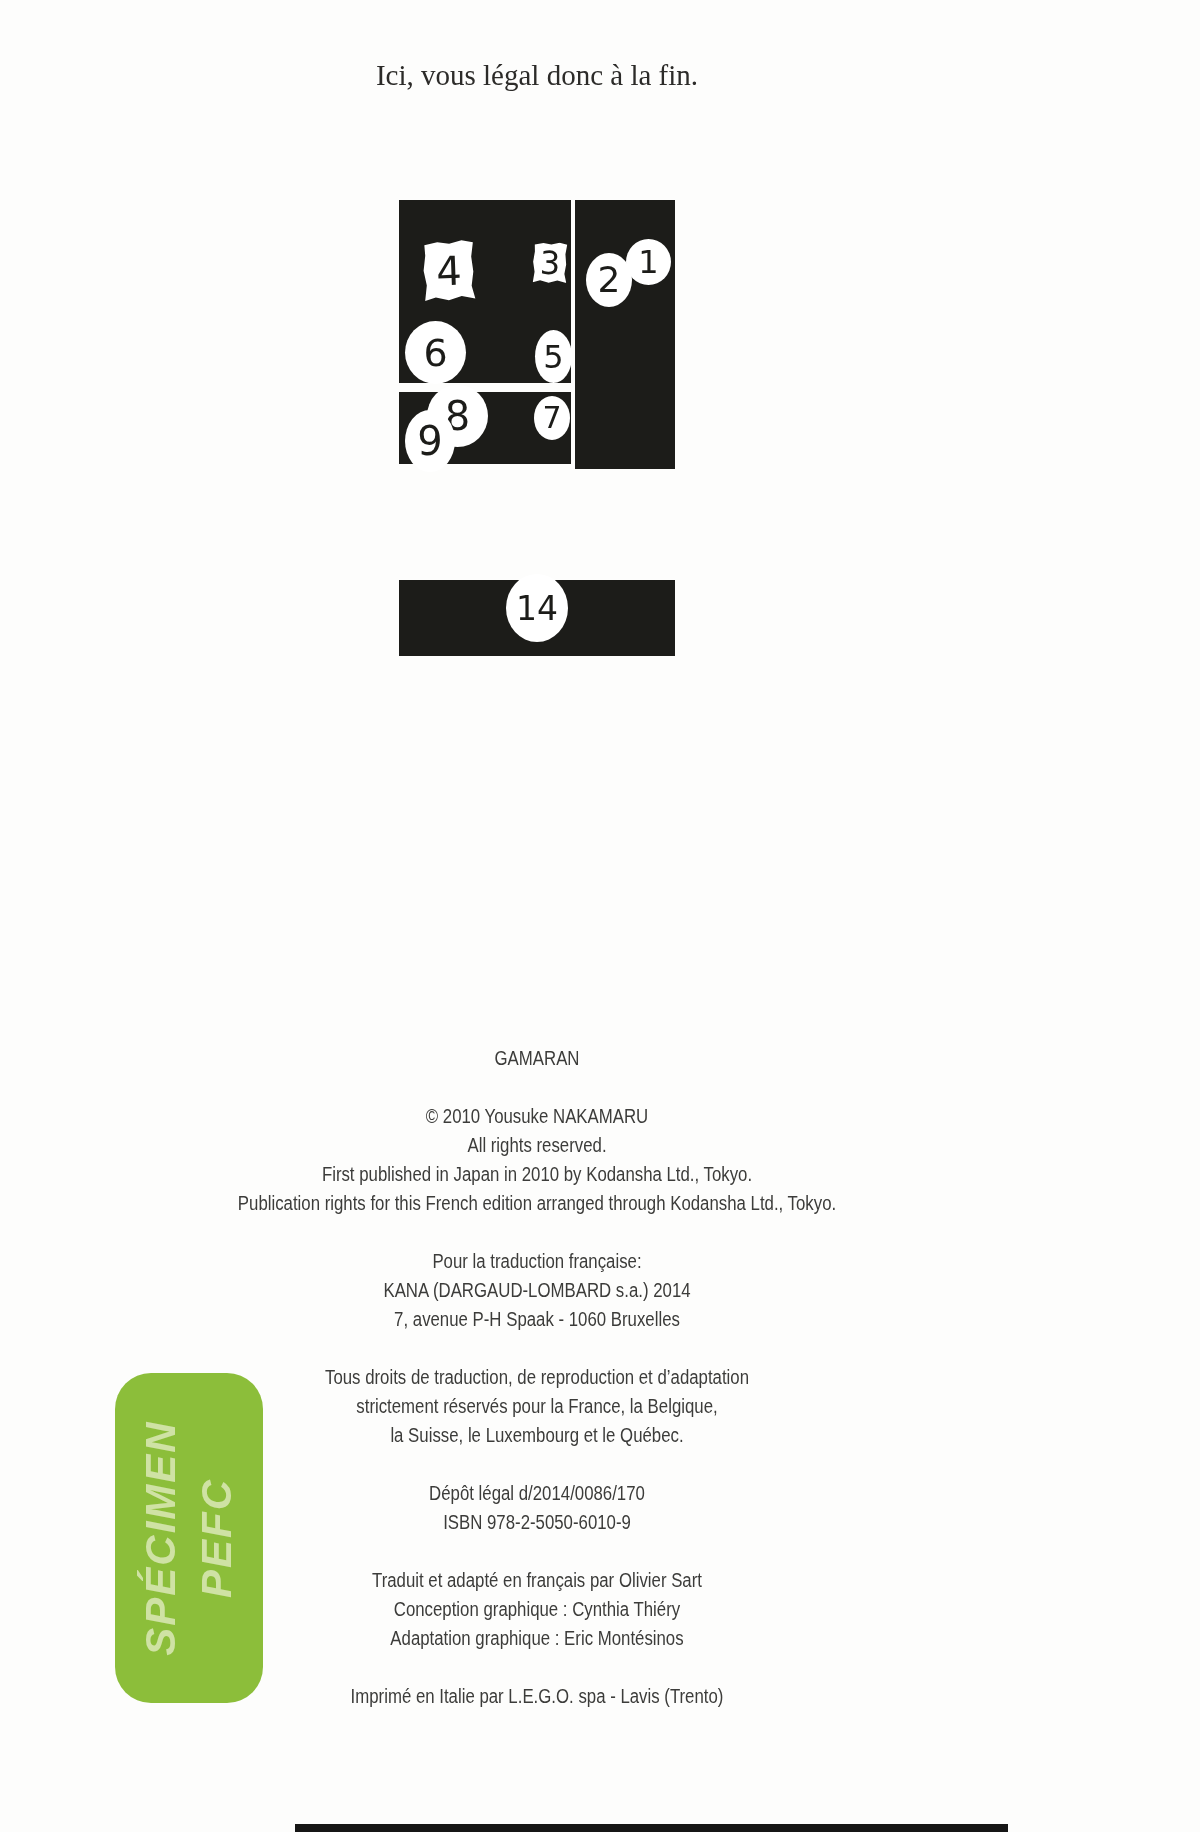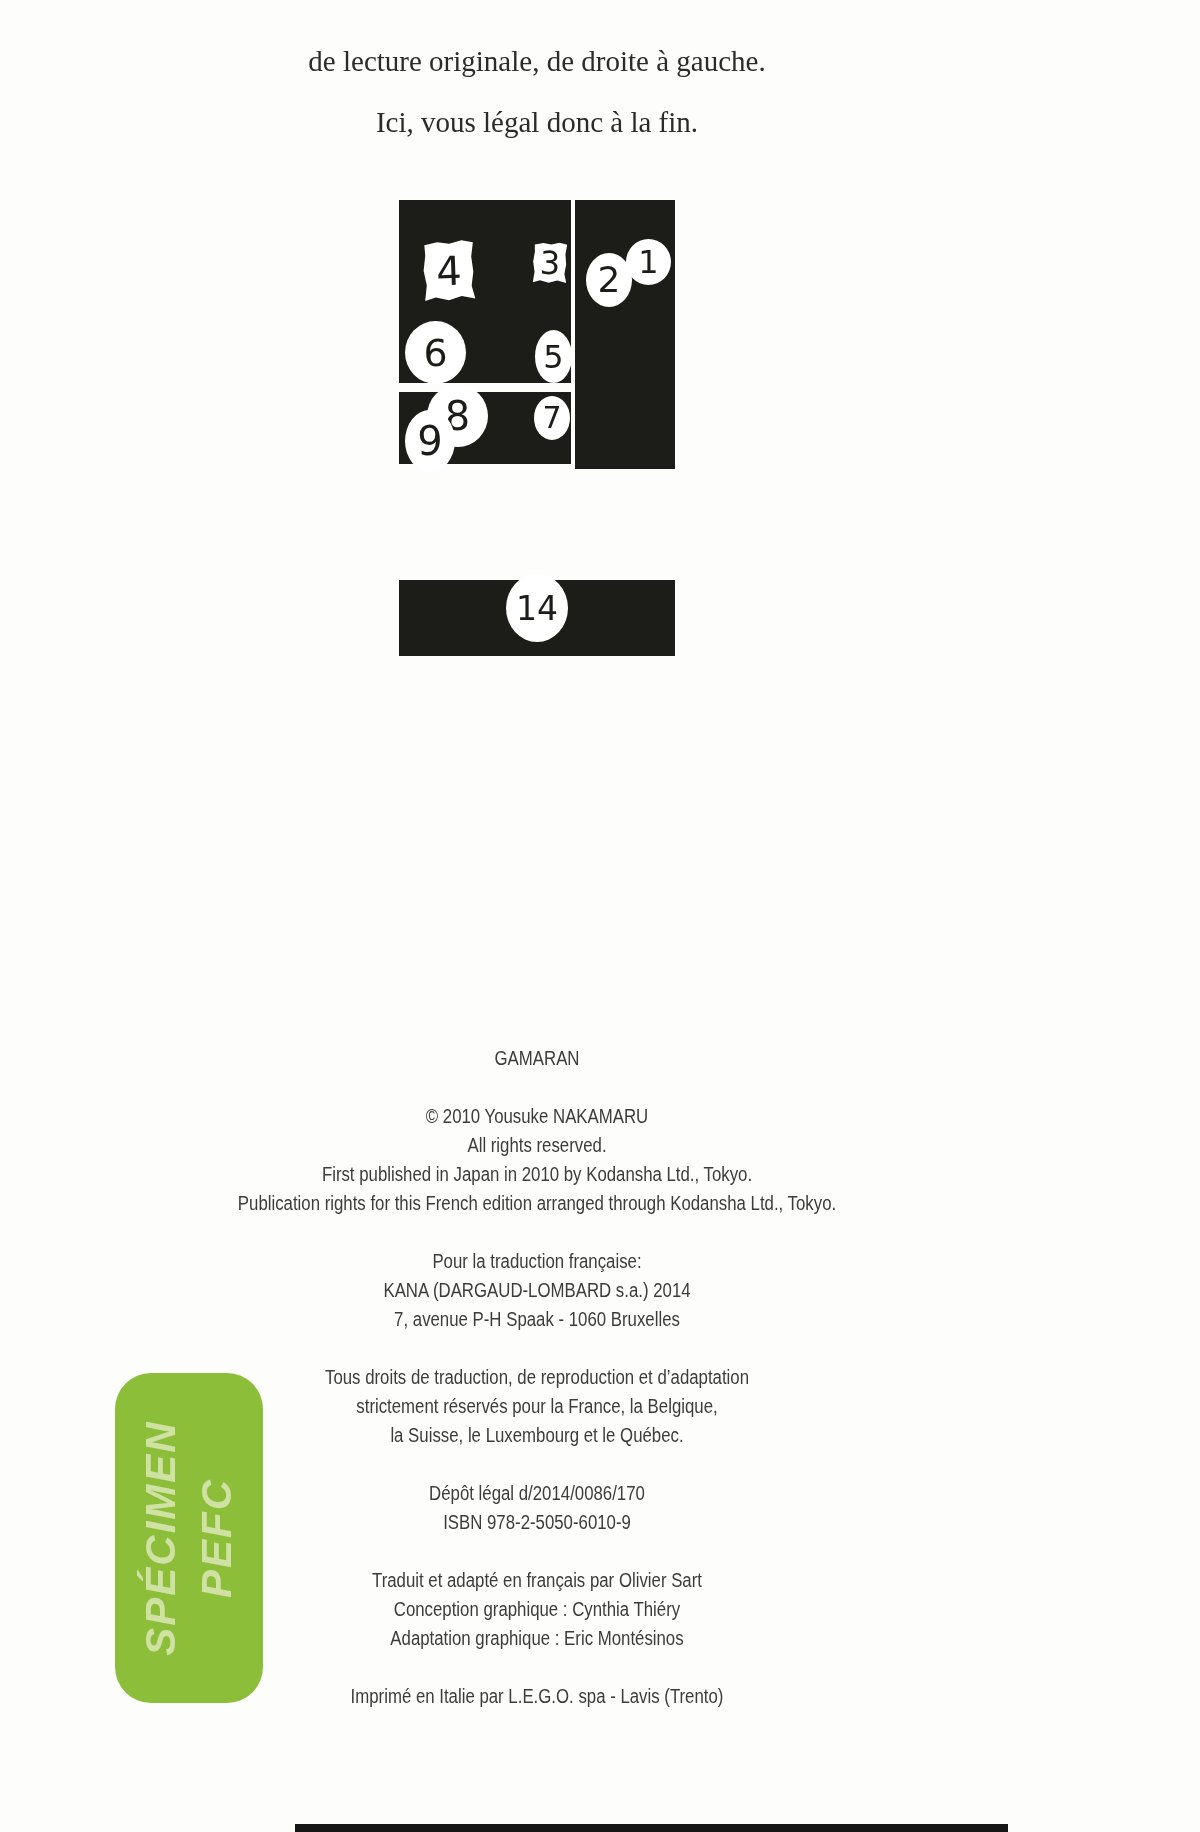--- a/index.html
+++ b/index.html
@@ -71,21 +71,20 @@
     position:absolute;left:295px;top:1824px;width:713px;height:8px;
     background:#161616;
   }
 </style>
 </head>
 <body>
 
 <div class="page">
 
   <div class="intro">
-    <div class="intro-line">de lecture originale, de droite à gauche.</div>
     <div class="intro-line intro-line3">Ici, vous légal donc à la fin.</div>
   </div>
 
   <div class="diagram">
 
     <div class="panel p1">
       <div class="paper" style="left:23px;top:40px;width:54px;height:62px;font-size:40px;transform:rotate(-2deg)">4</div>
       <div class="paper" style="left:133px;top:42px;width:36px;height:42px;font-size:32px;transform:rotate(2deg)">3</div>
     </div>
 

